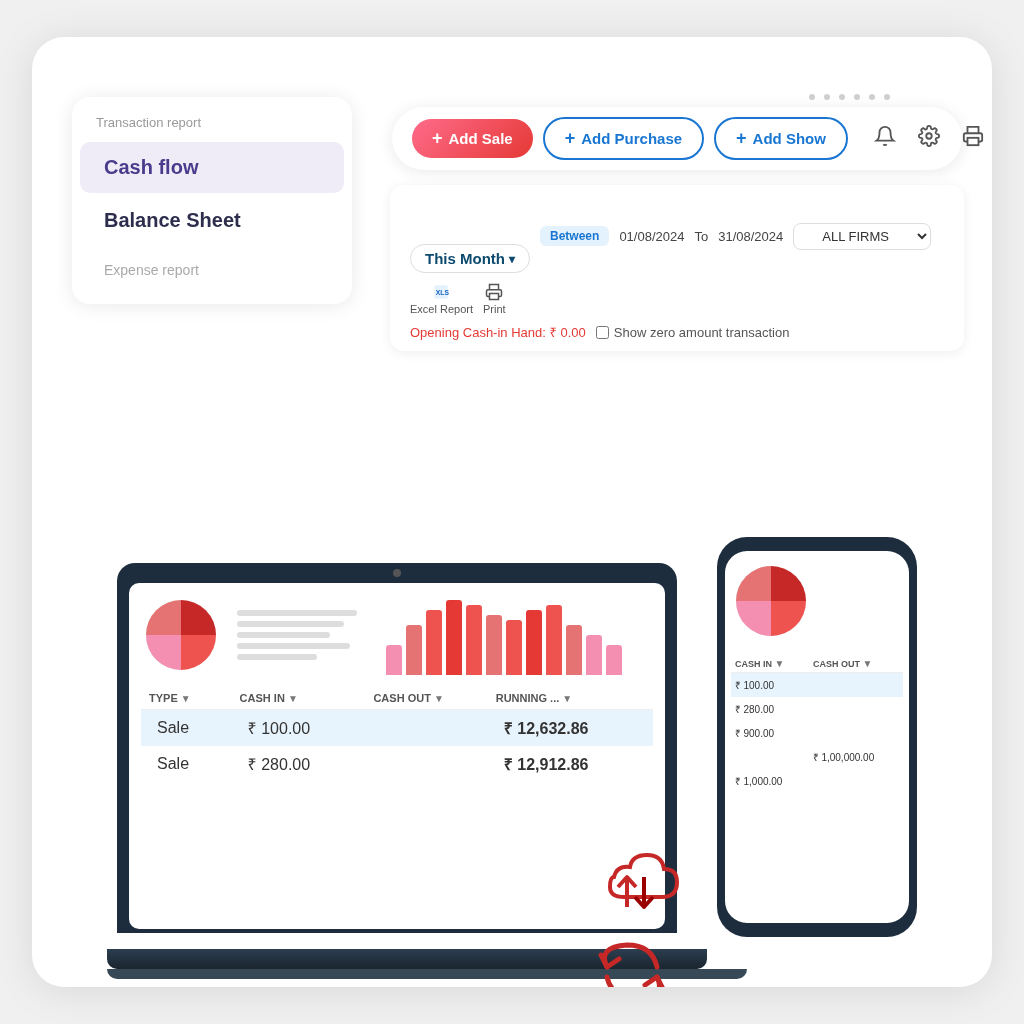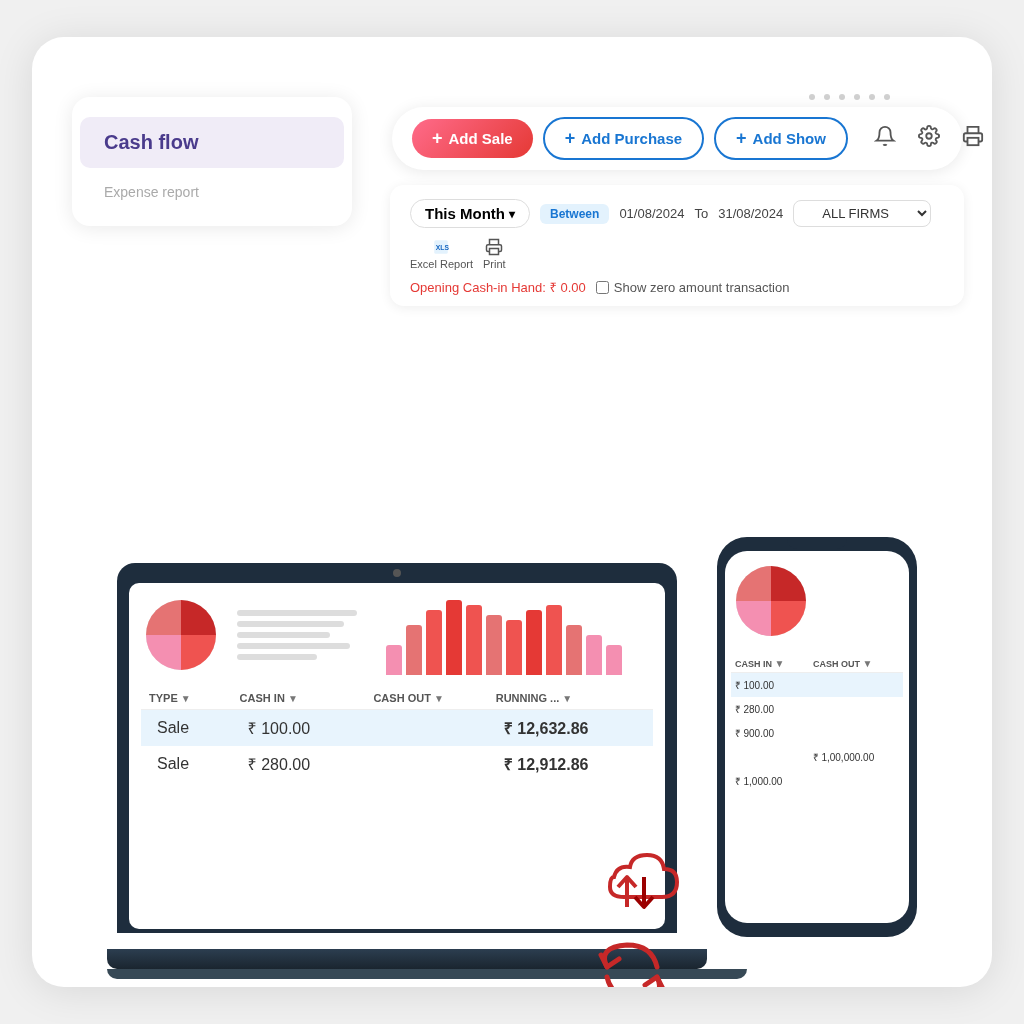--- a/index.html
+++ b/index.html
@@ -157,25 +157,26 @@
       gap: 10px;
       flex-wrap: wrap;
     }
     .this-month-btn {
       background: #fff;
       border: 1.5px solid #ddd;
       border-radius: 20px;
       padding: 5px 14px;
       font-size: 15px;
       font-weight: 600;
-      color: #000000;
+      color: #0c4a6e;
       cursor: pointer;
       display: flex;
       align-items: center;
       gap: 4px;
+      margin-top: 45px;
     }
     .between-badge {
       background: #e3f2fd;
       color: #1976d2;
       border-radius: 6px;
       padding: 3px 10px;
       font-size: 12px;
       font-weight: 700;
     }
     .date-text {
@@ -442,23 +443,27 @@
 
   <div class="dot-pattern">
     <svg width="140" height="120">
       <g fill="#e0e0e0">
         
       </g>
     </svg>
   </div>
 
   <div class="sidebar">
+    <div class="sidebar-section-label">Transaction report</div>
 
     <div class="sidebar-item active">
       <span>Cash flow</span>
+    </div>
+    <div class="sidebar-item">
+      <span>Balance Sheet</span>
     </div>
     <div class="sidebar-item muted">
       <span>Expense report</span>
     </div>
   </div>
 
   <div class="toolbar">
     <button class="btn-add-sale">
       <span style="font-size:18px;font-weight:bold;">+</span>
       <span>Add Sale</span>

